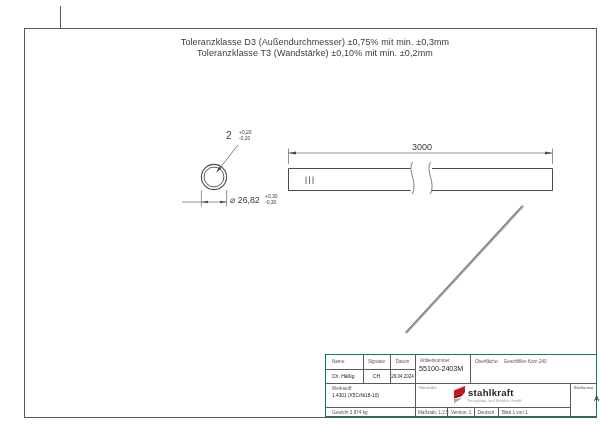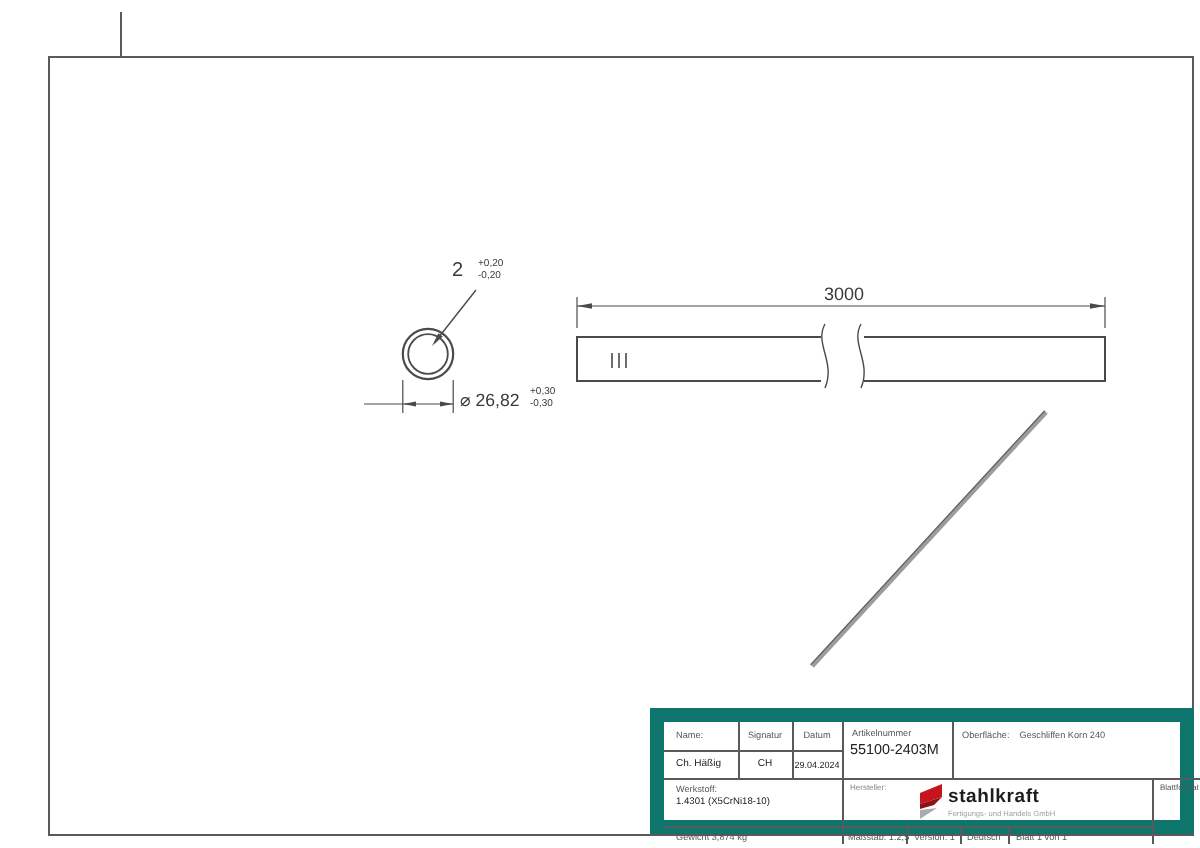--- a/index.html
+++ b/index.html
@@ -3,21 +3,21 @@
 <meta charset="utf-8">
 <style>
   html,body{margin:0;padding:0;}
   body{width:600px;height:424px;background:#fff;font-family:"Liberation Sans",sans-serif;}
   #canvas{position:relative;width:600px;height:424px;background:#ffffff;overflow:hidden;color:#3c3c3c;}
   .abs{position:absolute;}
   .hdr{position:absolute;left:30px;top:37px;width:570px;text-align:center;font-size:9px;line-height:10.9px;color:#3a3a3a;letter-spacing:0.1px;}
   .dim{position:absolute;color:#3a3a3a;white-space:nowrap;}
   .tol{position:absolute;font-size:5px;line-height:5.6px;color:#3a3a3a;white-space:nowrap;}
   .ctr{text-align:center;}
-  .tb{position:absolute;left:325px;top:354px;width:272px;height:63px;border:7px solid #0f766e;box-sizing:border-box;}
+  .tb{position:absolute;left:325px;top:354px;width:272px;height:63px;border:1px solid #0f766e;box-sizing:border-box;}
   .vl{position:absolute;width:1px;background:#5a5a5a;}
   .hl{position:absolute;height:1px;background:#5a5a5a;}
   .lbl{position:absolute;font-size:4.6px;color:#555;white-space:nowrap;}
   .val{position:absolute;font-size:5px;color:#222;white-space:nowrap;}
   .logo-wrap{position:absolute;left:128px;top:30px;height:20px;display:flex;align-items:center;gap:3px;}
   .logo-name{font-size:9.5px;font-weight:bold;color:#1d1d1d;letter-spacing:0.3px;line-height:10px;}
   .logo-tag{font-size:3.8px;color:#a0a0a0;margin-top:1px;}
 </style>
 </head>
 <body>
@@ -58,20 +58,22 @@
       <polygon points="552.5,153 545,151.6 545,154.4" fill="#4a4a4a" stroke="none"></polygon>
     </g>
 
     <g>
       <line x1="523" y1="206" x2="406" y2="333" stroke="#9c9c9c" stroke-width="2.4"></line>
       <line x1="522.3" y1="205.4" x2="405.3" y2="332.4" stroke="#5f5f5f" stroke-width="0.6"></line>
     </g>
   </svg>
 
   <div class="hdr">
+    <div>Toleranzklasse D3 (Außendurchmesser) ±0,75% mit min. ±0,3mm</div>
+    <div>Toleranzklasse T3 (Wandstärke) ±0,10% mit min. ±0,2mm</div>
   </div>
 
   <div class="dim" style="left:226px;top:130px;font-size:10px">2</div>
   <div class="tol" style="left:239px;top:130px">
     <div>+0,20</div>
     <div>-0,20</div>
   </div>
 
   <div class="dim" style="left:230px;top:194.5px;font-size:8.8px">⌀ 26,82</div>
   <div class="tol" style="left:265px;top:194px">

